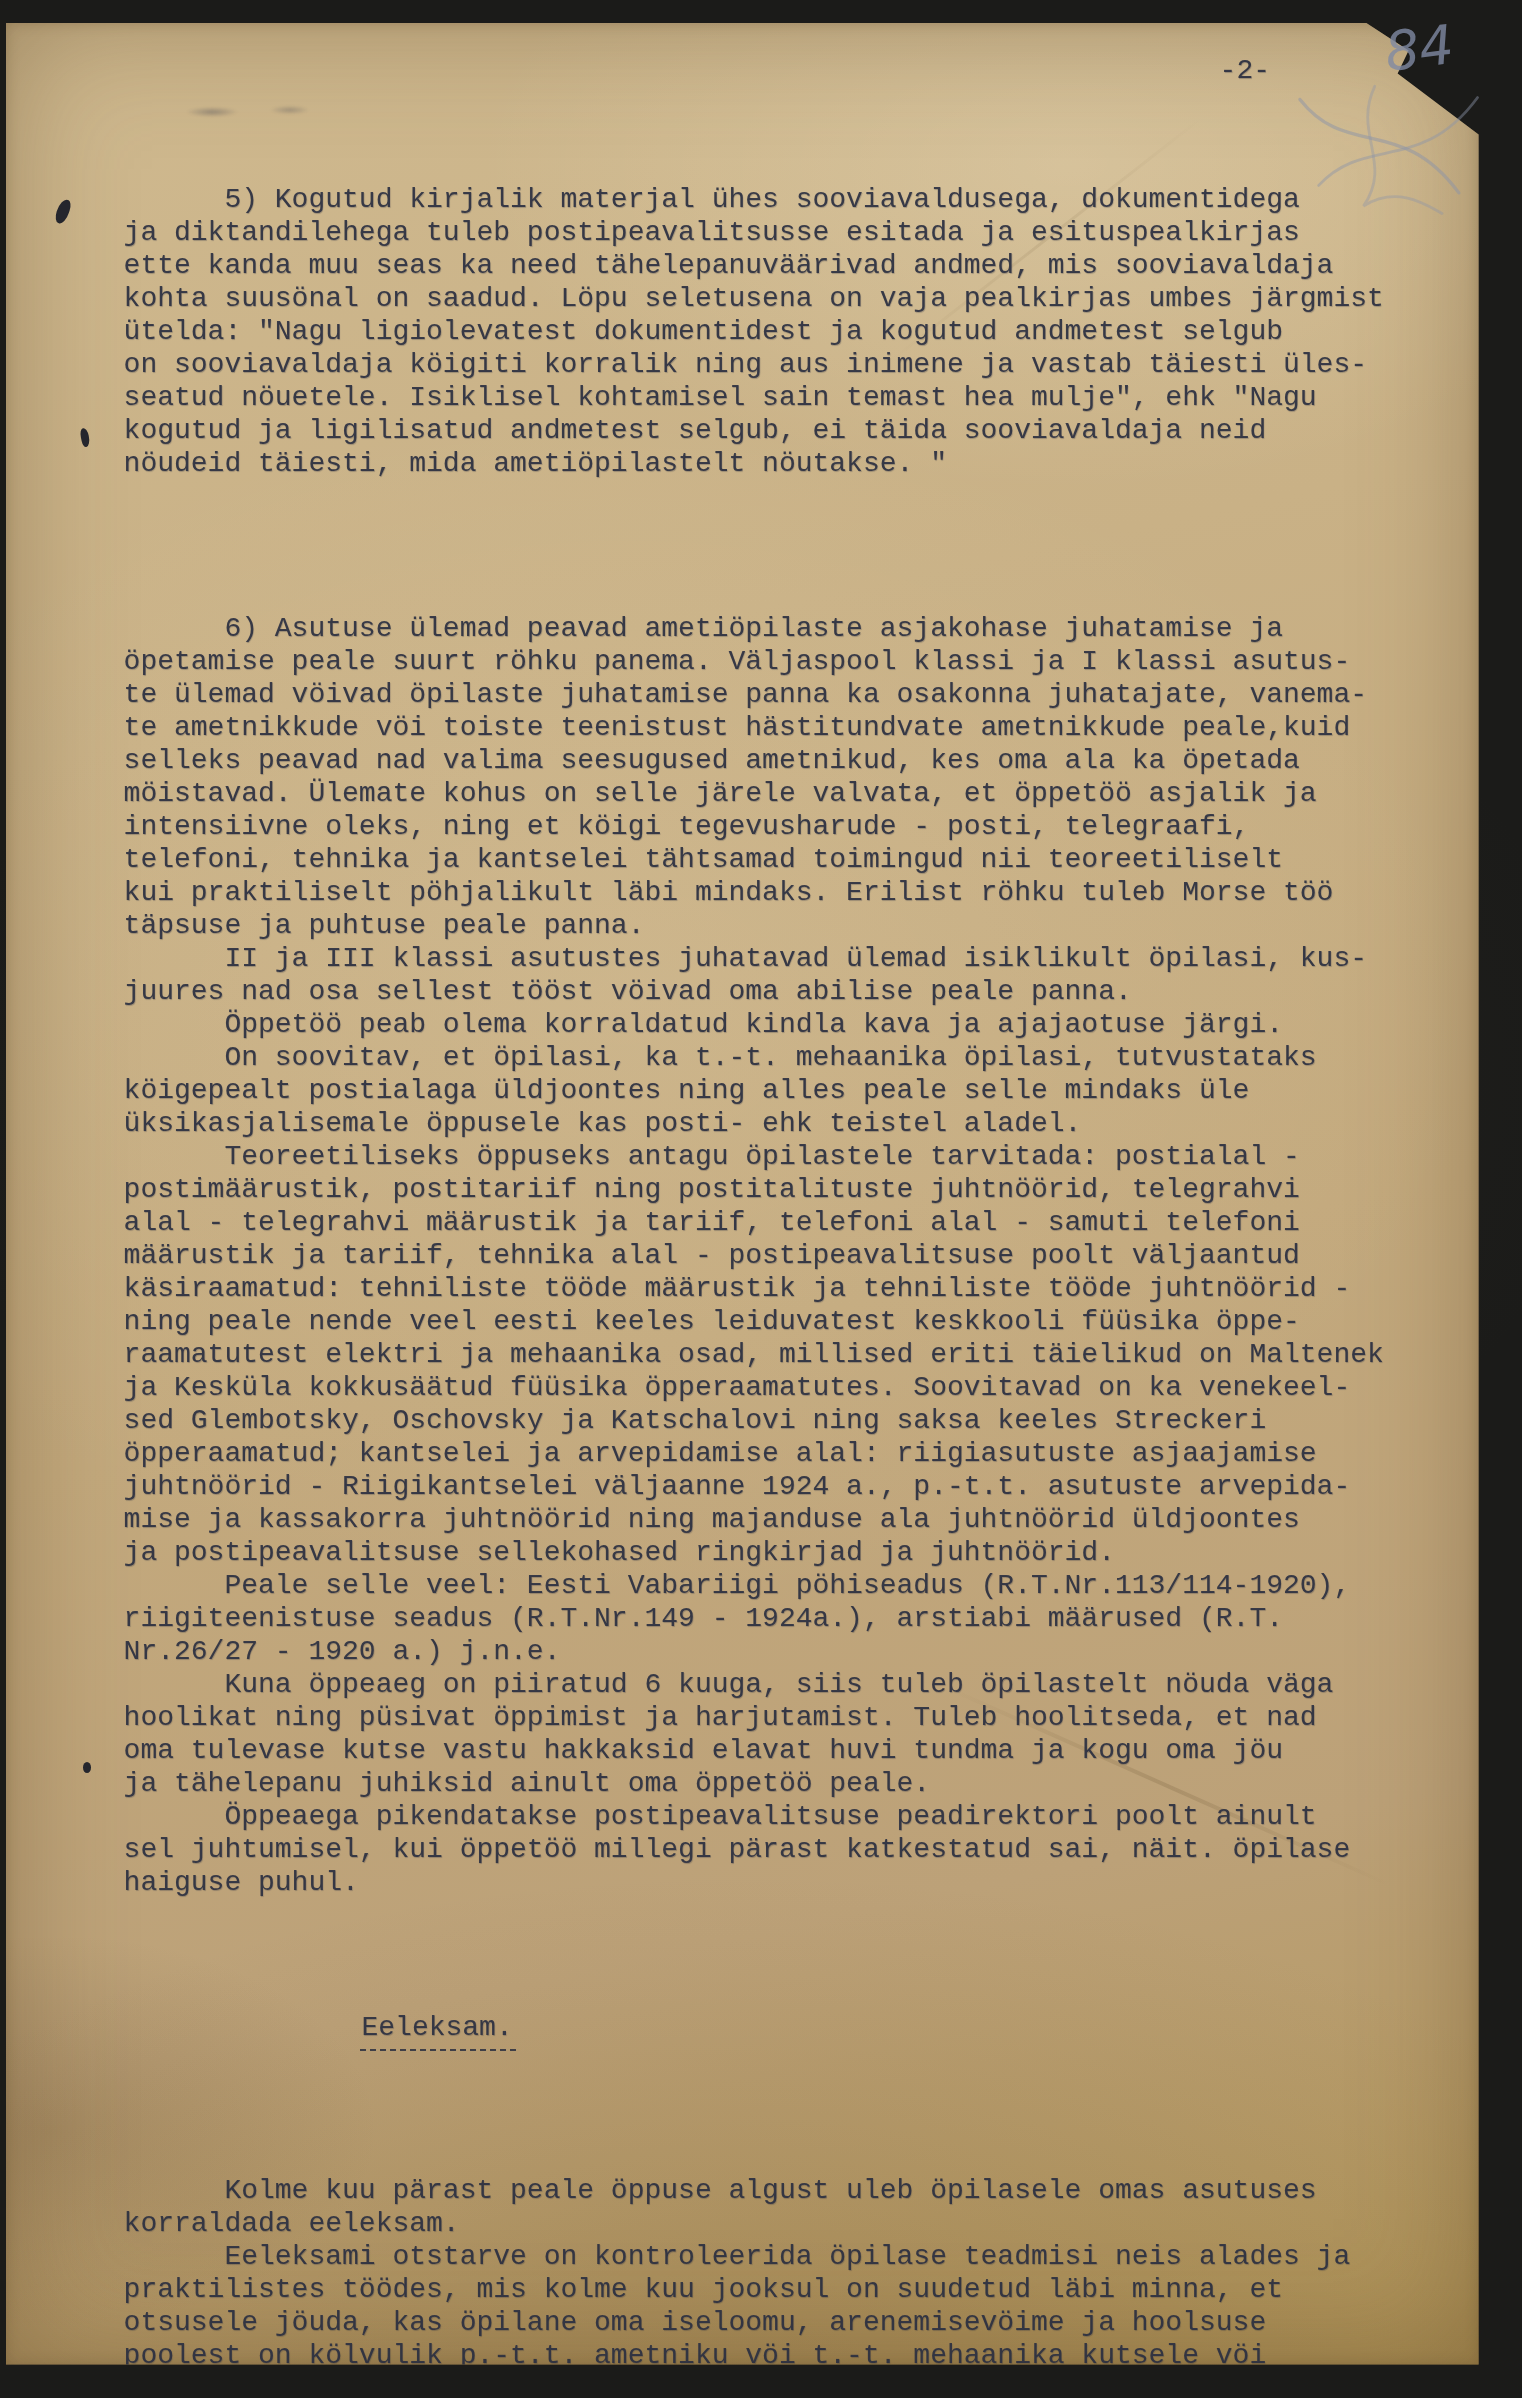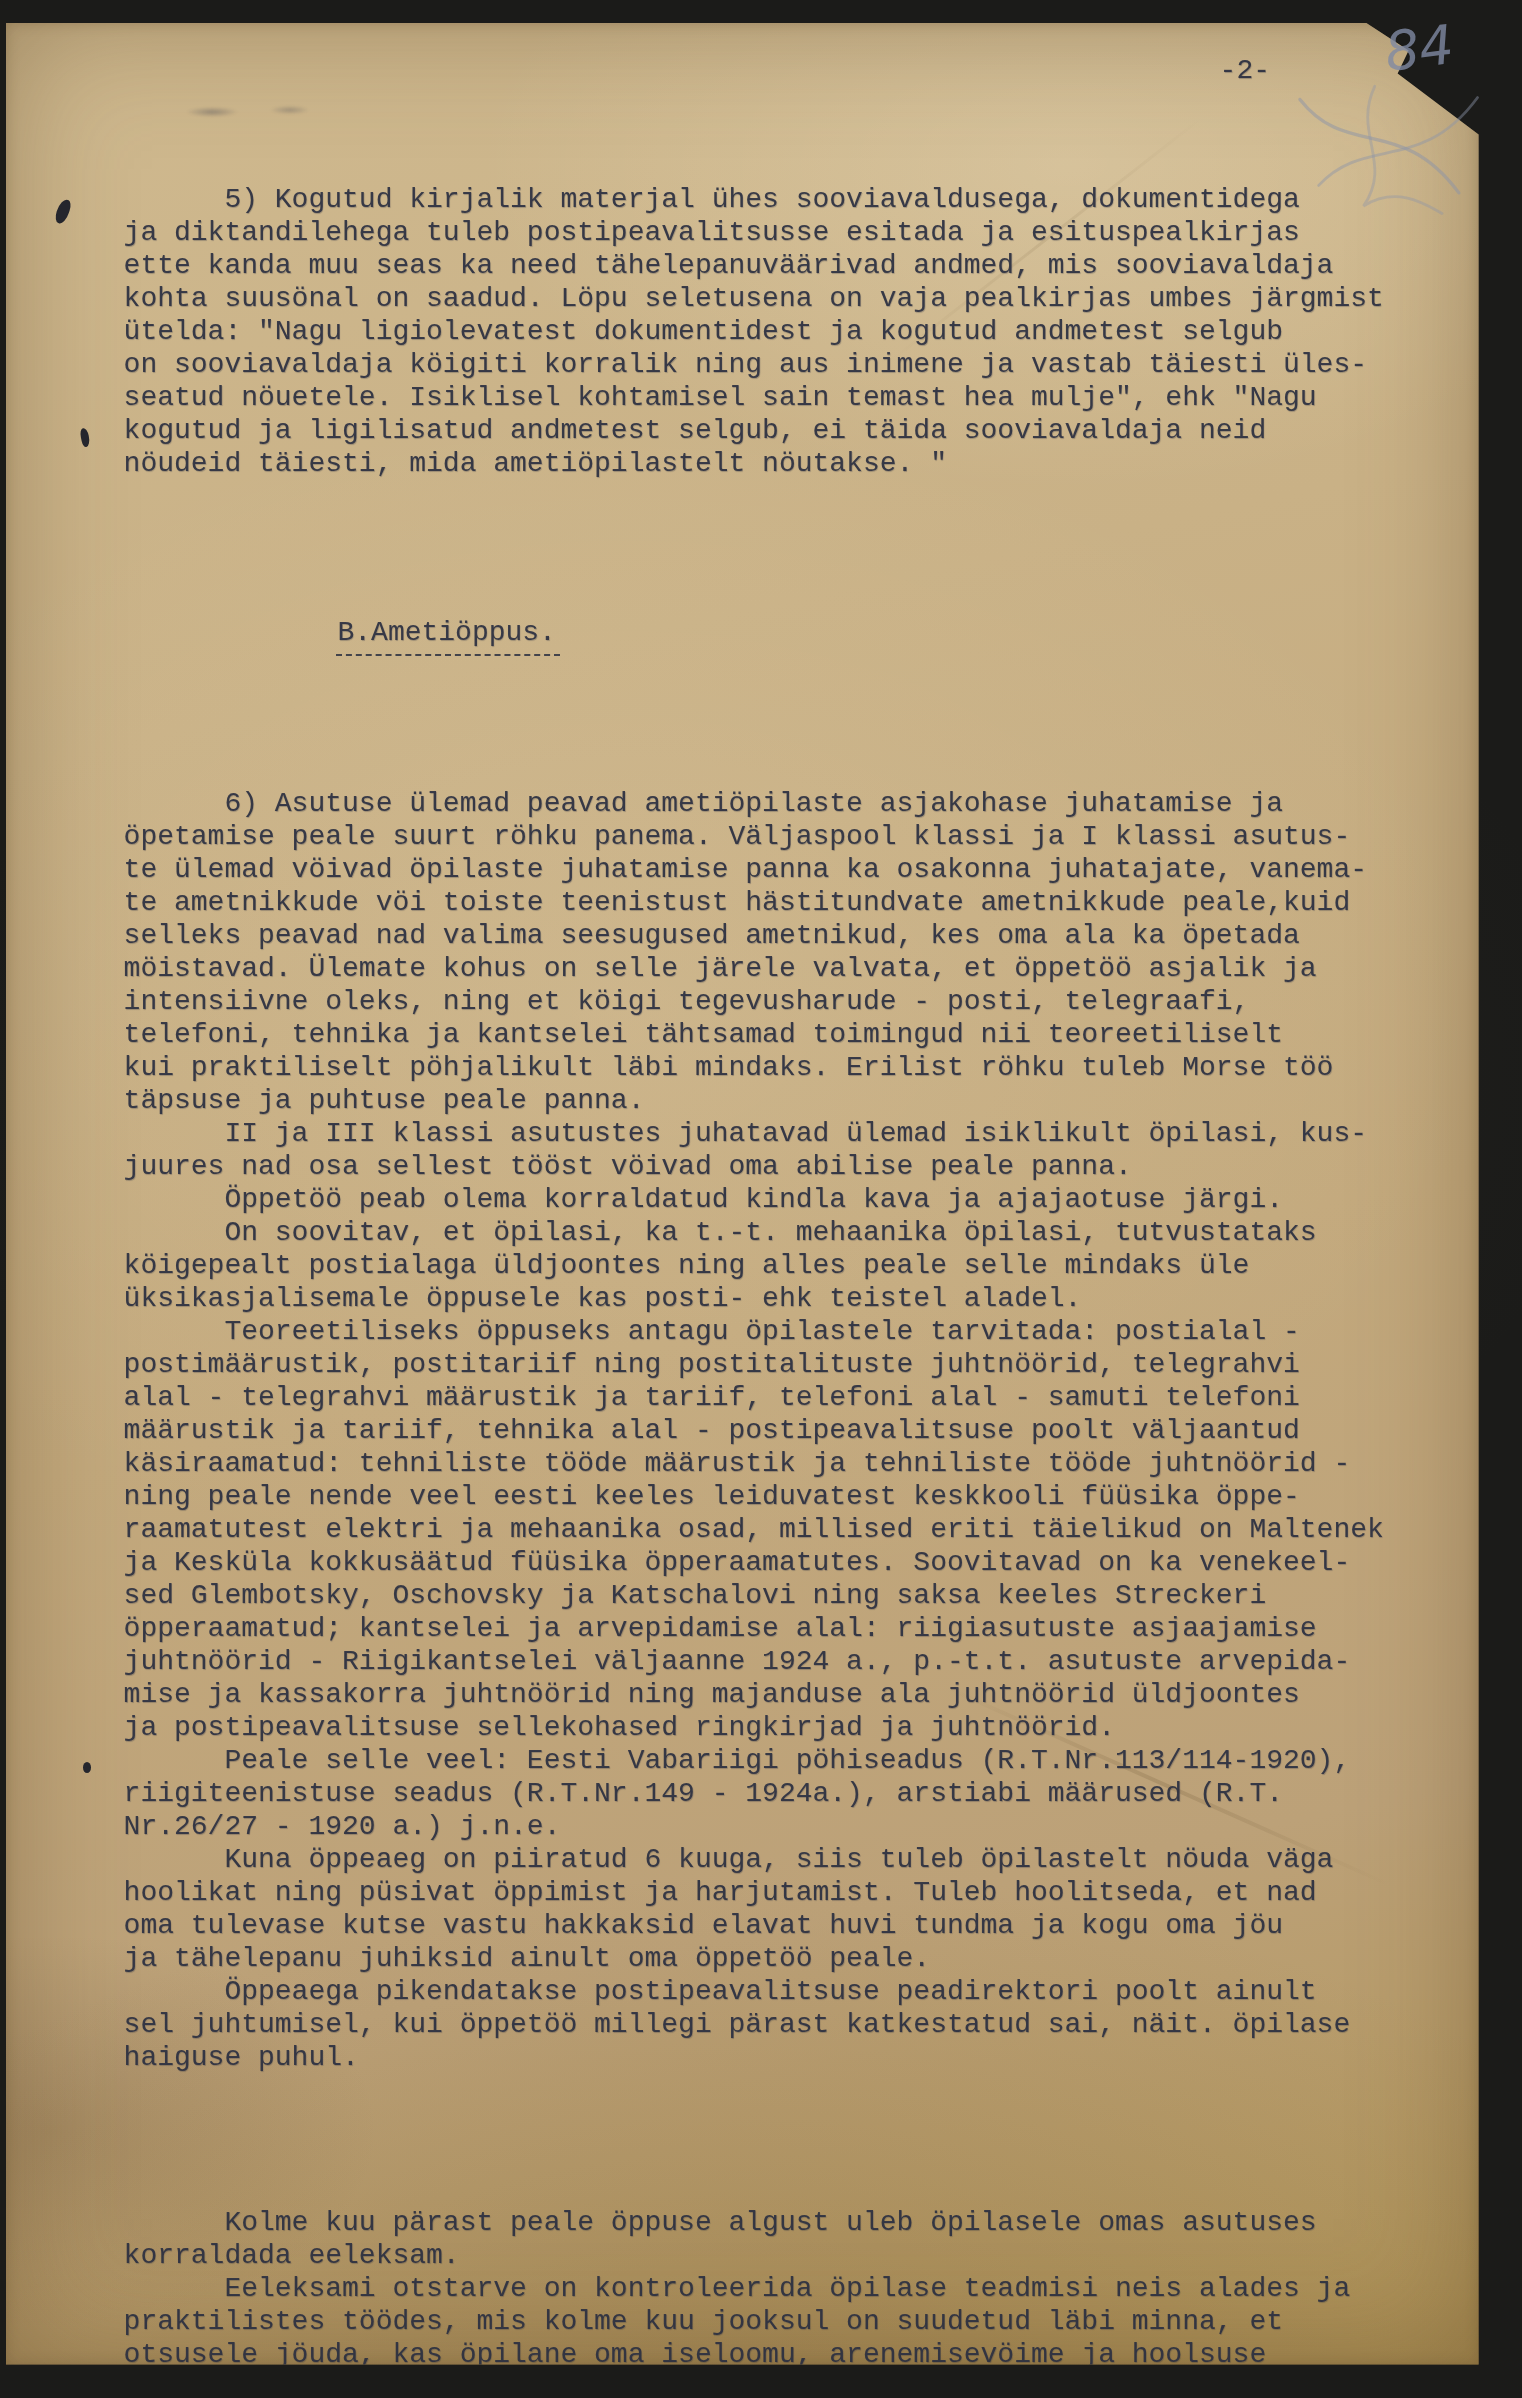--- a/index.html
+++ b/index.html
@@ -74,21 +74,20 @@
     <div class="para">      5) Kogutud kirjalik materjal ühes sooviavaldusega, dokumentidega
 ja diktandilehega tuleb postipeavalitsusse esitada ja esituspealkirjas
 ette kanda muu seas ka need tähelepanuväärivad andmed, mis sooviavaldaja
 kohta suusönal on saadud. Löpu seletusena on vaja pealkirjas umbes järgmist
 ütelda: "Nagu ligiolevatest dokumentidest ja kogutud andmetest selgub
 on sooviavaldaja köigiti korralik ning aus inimene ja vastab täiesti üles-
 seatud nöuetele. Isiklisel kohtamisel sain temast hea mulje", ehk "Nagu
 kogutud ja ligilisatud andmetest selgub, ei täida sooviavaldaja neid
 nöudeid täiesti, mida ametiöpilastelt nöutakse. "</div>
 
-    <div class="heading h-b"><span class="u">B.Ametiöppus.</span></div>
 
     <div class="para">      6) Asutuse ülemad peavad ametiöpilaste asjakohase juhatamise ja
 öpetamise peale suurt röhku panema. Väljaspool klassi ja I klassi asutus-
 te ülemad vöivad öpilaste juhatamise panna ka osakonna juhatajate, vanema-
 te ametnikkude vöi toiste teenistust hästitundvate ametnikkude peale,kuid
 selleks peavad nad valima seesugused ametnikud, kes oma ala ka öpetada
 möistavad. Ülemate kohus on selle järele valvata, et öppetöö asjalik ja
 intensiivne oleks, ning et köigi tegevusharude - posti, telegraafi,
 telefoni, tehnika ja kantselei tähtsamad toimingud nii teoreetiliselt
 kui praktiliselt pöhjalikult läbi mindaks. Erilist röhku tuleb Morse töö
@@ -116,20 +115,21 @@
 riigiteenistuse seadus (R.T.Nr.149 - 1924a.), arstiabi määrused (R.T.
 Nr.26/27 - 1920 a.) j.n.e.
       Kuna öppeaeg on piiratud 6 kuuga, siis tuleb öpilastelt nöuda väga
 hoolikat ning püsivat öppimist ja harjutamist. Tuleb hoolitseda, et nad
 oma tulevase kutse vastu hakkaksid elavat huvi tundma ja kogu oma jöu
 ja tähelepanu juhiksid ainult oma öppetöö peale.
       Öppeaega pikendatakse postipeavalitsuse peadirektori poolt ainult
 sel juhtumisel, kui öppetöö millegi pärast katkestatud sai, näit. öpilase
 haiguse puhul.</div>
 
+    <div class="heading h-e"><span class="u">Eeleksam.</span></div>
 
     <div class="para">      Kolme kuu pärast peale öppuse algust uleb öpilasele omas asutuses
 korraldada eeleksam.
       Eeleksami otstarve on kontroleerida öpilase teadmisi neis alades ja
 praktilistes töödes, mis kolme kuu jooksul on suudetud läbi minna, et
 otsusele jöuda, kas öpilane oma iseloomu, arenemisevöime ja hoolsuse
 poolest on kölvulik p.-t.t. ametniku vöi t.-t. mehaanika kutsele vöi
 mitte, silmas pidades ka öpilase ülespidamist, korralikkust teenistuses,
 takti- ja distsipliinitunnet.
       Eksami komisjoni esimeheks on asutuse ülem ehk tema asetäitja ning

